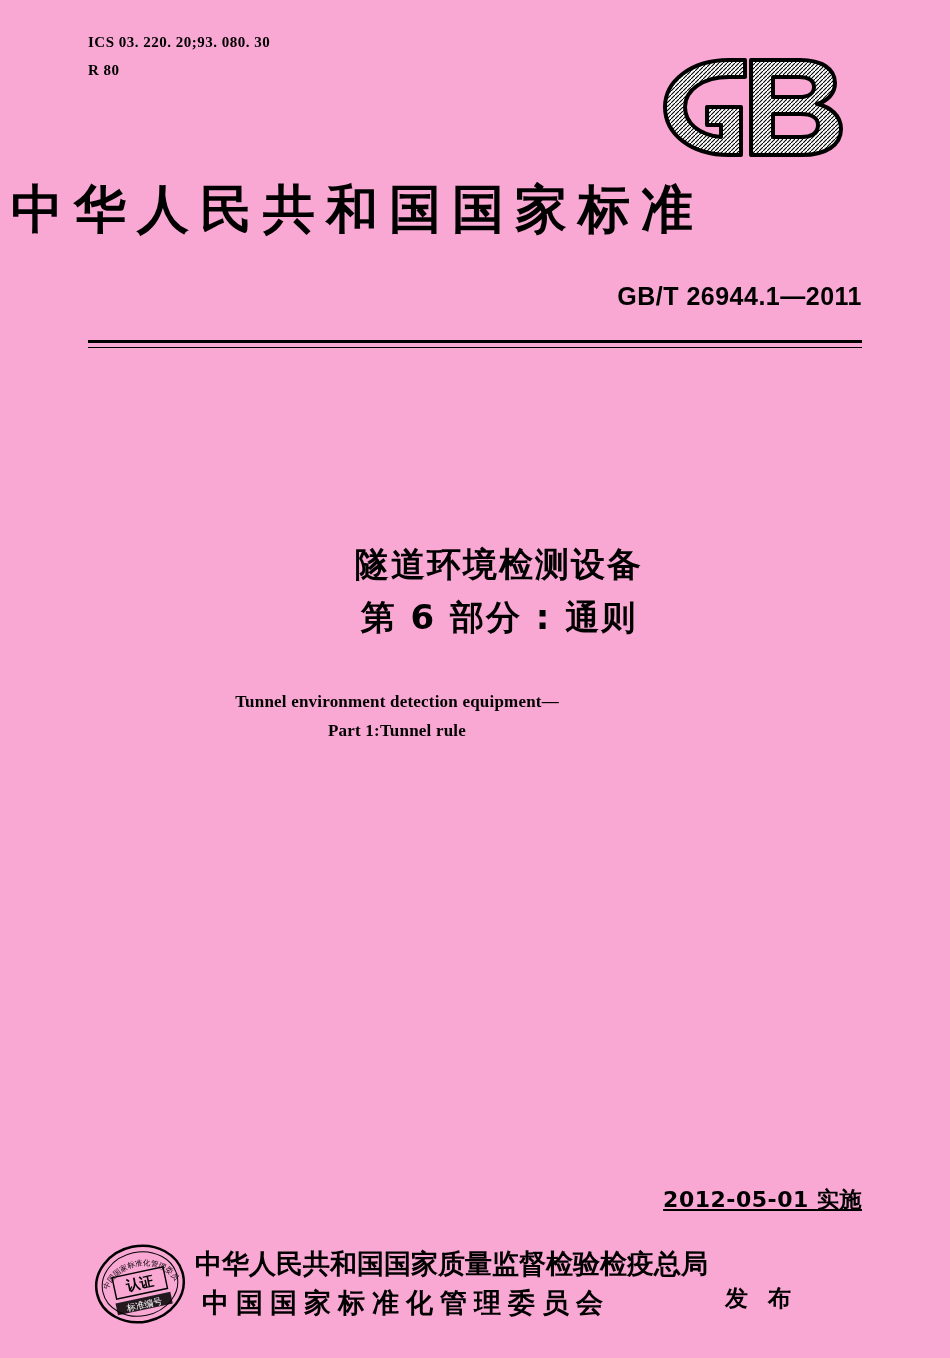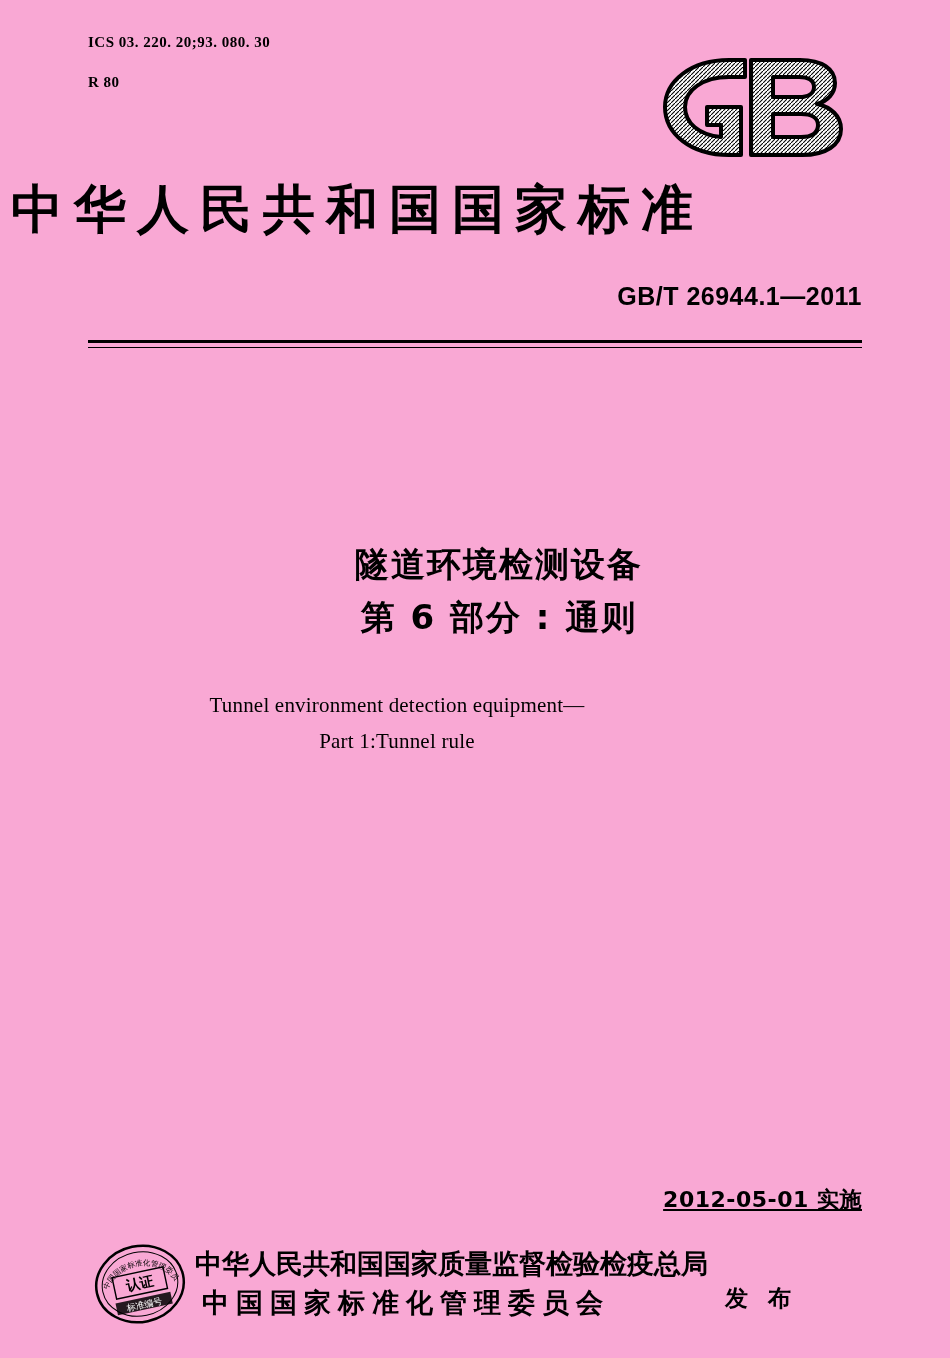--- a/index.html
+++ b/index.html
@@ -34,21 +34,21 @@
     line-height: 1.35;
   }
   .ics-line {
     font-size: 15px;
     letter-spacing: 0.5px;
     white-space: nowrap;
   }
   .ics-line-2 {
     font-size: 15px;
     letter-spacing: 0.5px;
-    margin-top: 20px;
+    margin-top: 8px;
   }
 
   
   .gb-logo {
     position: absolute;
     left: 655px;
     top: 55px;
     width: 200px;
     height: 105px;
   }
@@ -114,22 +114,22 @@
   }
 
   
   .doc-title-en {
     position: absolute;
     left: 0;
     top: 688px;
     width: 794px;
     text-align: center;
     font-family: "Liberation Serif", serif;
-    font-weight: normal;
-    font-size: 21px;
+    font-weight: bold;
+    font-size: 17px;
     line-height: 1.7;
     letter-spacing: 0.2px;
   }
 
   
   .date-left {
     position: absolute;
     left: 88px;
     top: 1185px;
     font-family: "DejaVu Sans", sans-serif;

